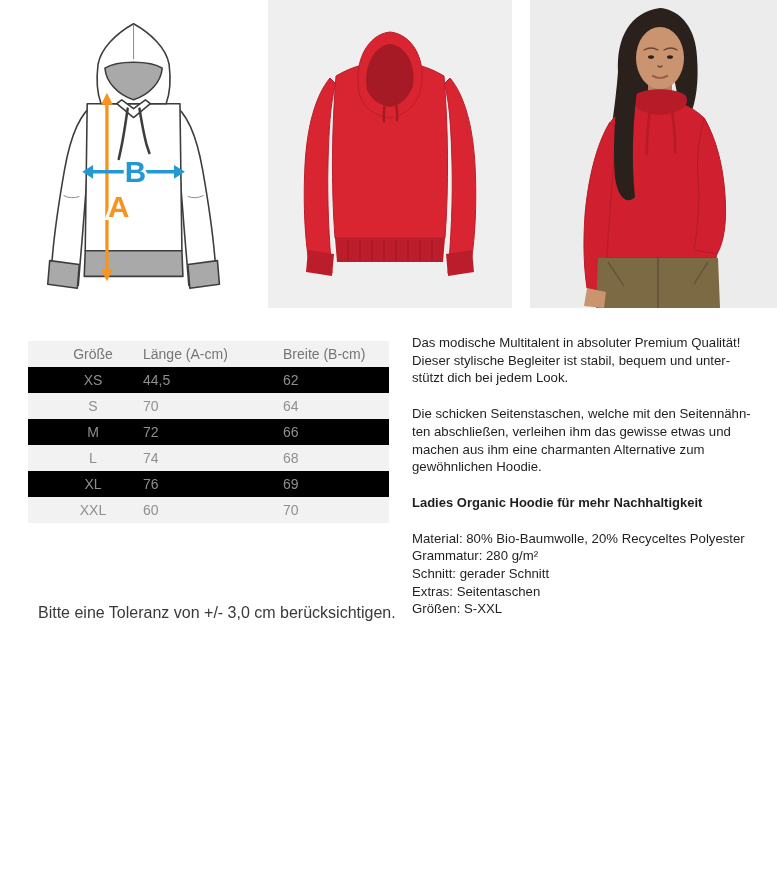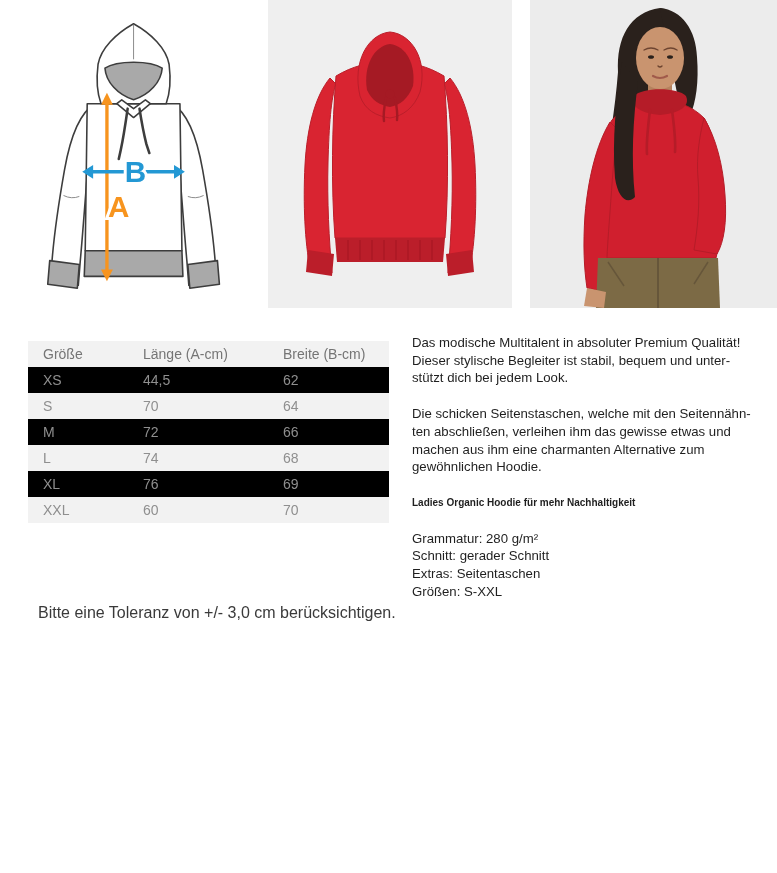--- a/index.html
+++ b/index.html
@@ -52,28 +52,28 @@
   .m-pants{fill:var(--c-pants);}
   .m-face{fill:none;stroke:#6d4430;stroke-width:1.4;stroke-linecap:round;}
 
   
   .size-table{position:absolute;left:28px;top:341px;width:361px;font-size:14px;}
   .t-row{display:grid;grid-template-columns:115px 140px 106px;height:26px;line-height:26px;}
   .t-row.head{background:#f2f2f2;color:var(--c-header_text);}
   .t-row.odd{background:#000000;color:var(--c-table_text);}
   .t-row.even{background:#f2f2f2;color:var(--c-table_text);}
   .t-cell{padding-left:0;white-space:nowrap;}
-  .t-cell.c1{padding-left:15px;}
+  .t-cell.c1{padding-left:15px;text-align:center;}
 
   .tolerance{position:absolute;left:38px;top:604px;font-size:16px;color:#3a3a3a;}
 
   .description{position:absolute;left:412px;top:334px;width:360px;color:var(--c-text_dark);
     font-size:13.2px;line-height:17.7px;}
   .description .para{margin:0 0 18px 0;}
-  .desc-heading{margin:0 0 18px 0;font-size:10px;font-weight:bold;line-height:17.7px;}
+  .desc-heading{margin:0 0 18px 0;font-size:13px;font-weight:bold;line-height:17.7px;}
   .specs{margin:0;}
 </style>
 </head>
 <body>
 
 <div>
 
   <div class="diagram-box">
     <svg viewBox="0 0 225 305" width="222" height="303">
 
@@ -234,20 +234,21 @@
       <div>stützt dich bei jedem Look.</div>
     </div>
     <div class="para">
       <div>Die schicken Seitenstaschen, welche mit den Seitennähn-</div>
       <div>ten abschließen, verleihen ihm das gewisse etwas und</div>
       <div>machen aus ihm eine charmanten Alternative zum</div>
       <div>gewöhnlichen Hoodie.</div>
     </div>
     <h3 class="desc-heading">Ladies Organic Hoodie für mehr Nachhaltigkeit</h3>
     <div class="para specs">
+      <div>Material: 80% Bio-Baumwolle, 20% Recyceltes Polyester</div>
       <div>Grammatur: 280 g/m²</div>
       <div>Schnitt: gerader Schnitt</div>
       <div>Extras: Seitentaschen</div>
       <div>Größen: S-XXL</div>
     </div>
   </div>
 
 </div>
 
 </body></html>

